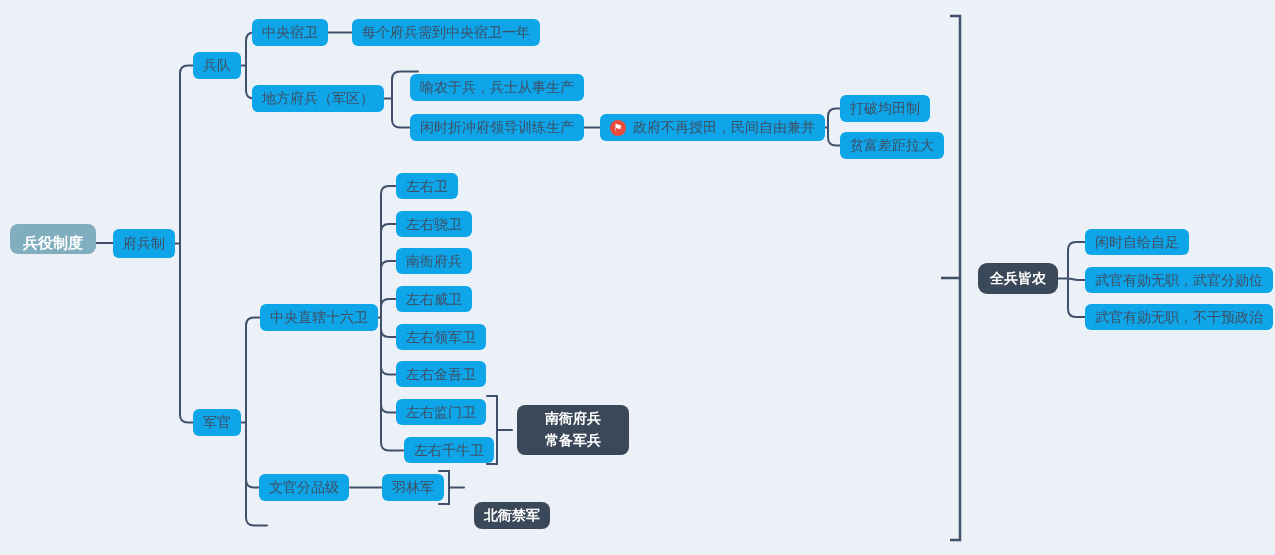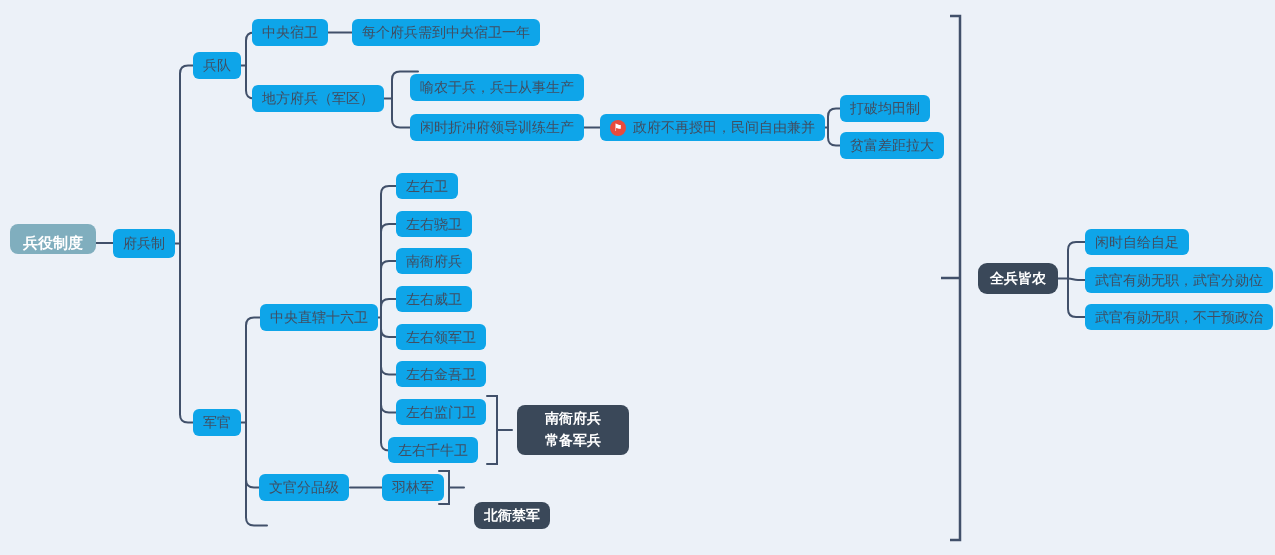--- a/index.html
+++ b/index.html
@@ -126,21 +126,21 @@
   <div class="node" style="left:193px;top:409px;">军官</div>
   <div class="node" style="left:260px;top:304px;">中央直辖十六卫</div>
 
   <div class="node small" style="left:396px;top:173px;">左右卫</div>
   <div class="node small" style="left:396px;top:211px;">左右骁卫</div>
   <div class="node small" style="left:396px;top:248px;">南衙府兵</div>
   <div class="node small" style="left:396px;top:286px;">左右威卫</div>
   <div class="node small" style="left:396px;top:324px;">左右领军卫</div>
   <div class="node small" style="left:396px;top:361px;">左右金吾卫</div>
   <div class="node small" style="left:396px;top:399px;">左右监门卫</div>
-  <div class="node small" style="left:388px;top:437px;">左右千牛卫</div>
+  <div class="node small" style="left:404px;top:437px;">左右千牛卫</div>
 
   <div class="node dark tall" style="left:517px;top:405px;">
     <div>南衙府兵</div>
     <div>常备军兵</div>
   </div>
 
   <div class="node" style="left:259px;top:474px;">文官分品级</div>
   <div class="node" style="left:382px;top:474px;">羽林军</div>
   <div class="node dark" style="left:474px;top:474px;margin-top:28px;">北衙禁军</div>
 

